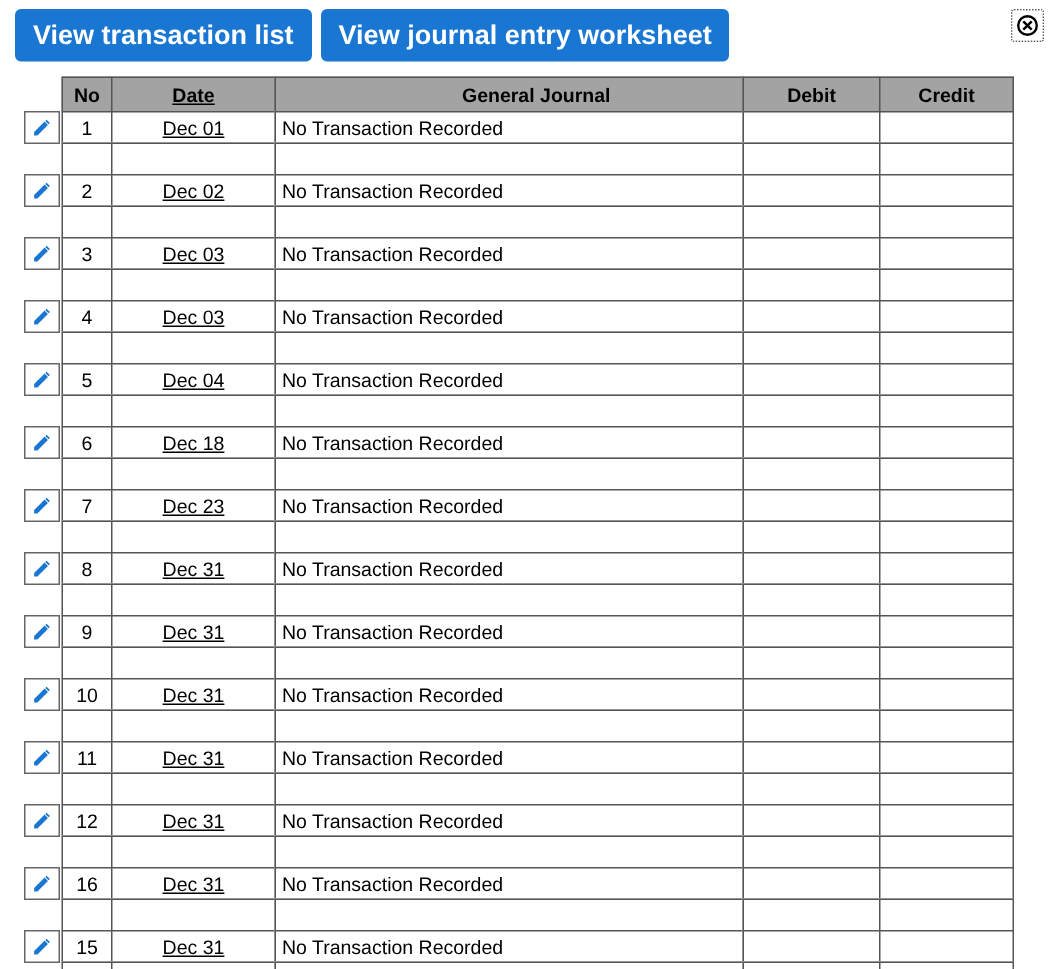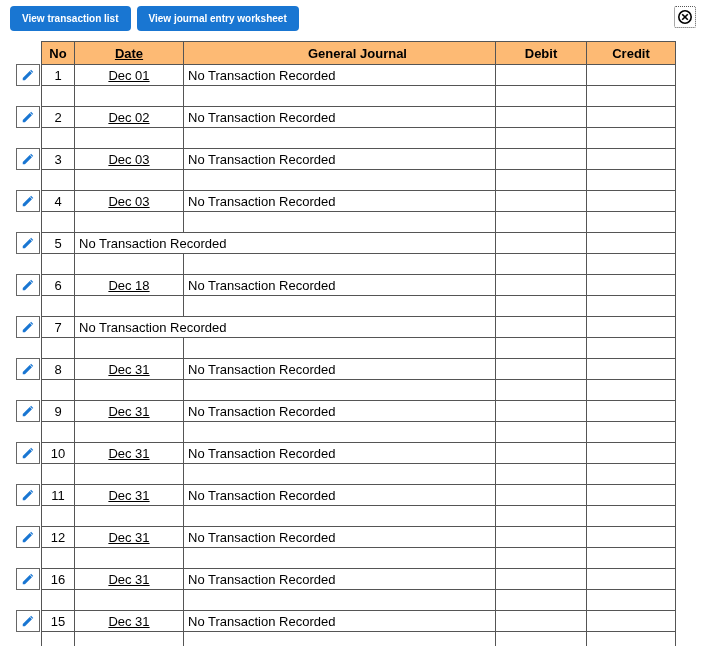--- a/index.html
+++ b/index.html
@@ -17,21 +17,21 @@
     align-items: flex-start;
     gap: 6px;
     margin-bottom: 10px;
   }
   .btn {
     background: #1976d2;
     color: #fff;
     border: none;
     border-radius: 4px;
     padding: 7px 12px;
-    font-size: 10px;
+    font-size: 18px;
     font-weight: 700;
     cursor: pointer;
   }
   .spacer { flex: 1; }
   .close-btn {
     width: 22px;
     height: 22px;
     border: 1px dotted #555;
     border-radius: 2px;
     display: flex;
@@ -50,21 +50,21 @@
   .hdr-row {
     display: flex;
     height: 24px;
   }
   .hdr-row .edit-gap {
     width: 26px;
     flex: none;
   }
   .hdr-cell {
     border: 1px solid #555;
-    background: #fdba74;
+    background: #a3a3a3;
     color: #000;
     font-weight: 700;
     display: flex;
     align-items: center;
     justify-content: center;
     margin-left: -1px;
     font-size: 13px;
   }
   .hdr-cell:first-of-type { margin-left: 0; }
   .col-no      { width: 34px;  flex: none; }
@@ -247,20 +247,21 @@
         <div class="line">
           <div class="edit-col">
             <div class="edit-box">
               <svg width="14" height="14" viewBox="0 0 16 16">
                 <path d="M2 11.5 L10 3.5 L12.5 6 L4.5 14 L2 14 Z" fill="#1976d2"></path>
                 <path d="M10.5 3 L13 5.5 L14 4.5 L11.5 2 Z" fill="#1976d2"></path>
               </svg>
             </div>
           </div>
           <div class="cell center col-no">5</div>
+          <div class="cell center col-date">Dec 04</div>
           <div class="cell col-journal">No Transaction Recorded</div>
           <div class="cell center col-debit"></div>
           <div class="cell center col-credit"></div>
         </div>
         <div class="line">
           <div class="edit-col"></div>
           <div class="cell col-no"></div>
           <div class="cell col-date"></div>
           <div class="cell col-journal"></div>
           <div class="cell col-debit"></div>
@@ -296,20 +297,21 @@
         <div class="line">
           <div class="edit-col">
             <div class="edit-box">
               <svg width="14" height="14" viewBox="0 0 16 16">
                 <path d="M2 11.5 L10 3.5 L12.5 6 L4.5 14 L2 14 Z" fill="#1976d2"></path>
                 <path d="M10.5 3 L13 5.5 L14 4.5 L11.5 2 Z" fill="#1976d2"></path>
               </svg>
             </div>
           </div>
           <div class="cell center col-no">7</div>
+          <div class="cell center col-date">Dec 23</div>
           <div class="cell col-journal">No Transaction Recorded</div>
           <div class="cell center col-debit"></div>
           <div class="cell center col-credit"></div>
         </div>
         <div class="line">
           <div class="edit-col"></div>
           <div class="cell col-no"></div>
           <div class="cell col-date"></div>
           <div class="cell col-journal"></div>
           <div class="cell col-debit"></div>

